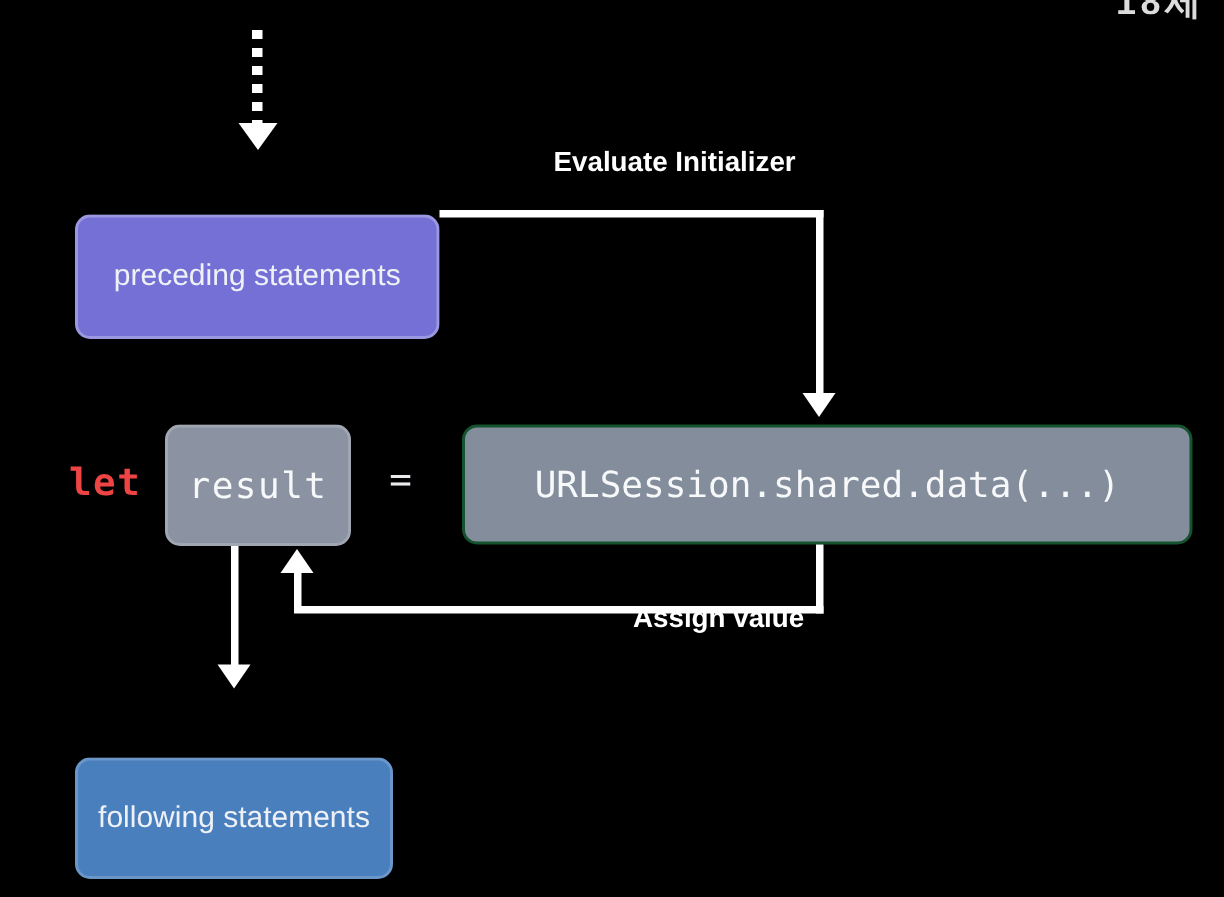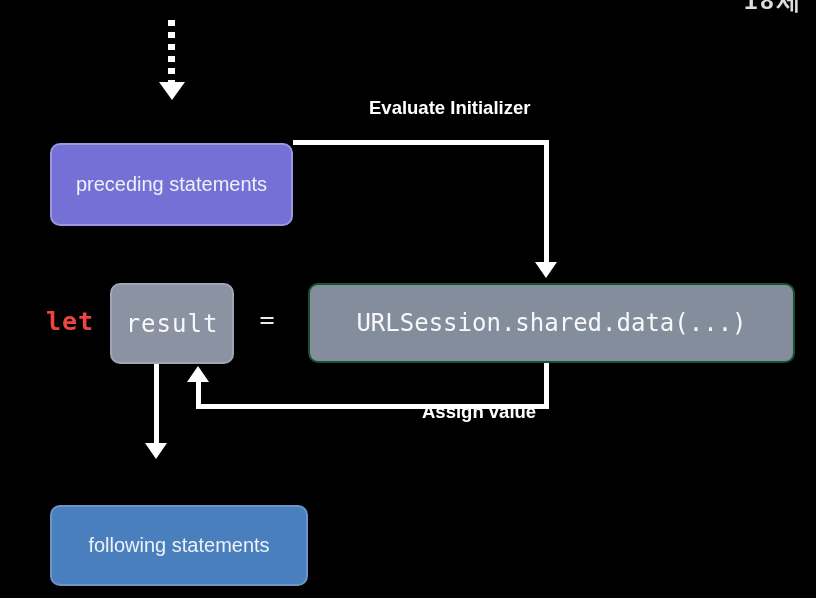--- a/index.html
+++ b/index.html
@@ -16,21 +16,21 @@
     color:#dcdcdc;letter-spacing:3px;white-space:nowrap;
   }
 
   
   .node{
     border-radius:10px;display:flex;align-items:center;justify-content:center;
     color:#eef1f6;font-size:20px;margin-top:43px;
   }
   .node-preceding{left:50px;top:100px;width:243px;height:83px;
     background:#7570d6;border:2px solid rgba(255,255,255,.28);box-sizing:border-box;}
-  .node-following{left:50px;top:462px;width:258px;height:81px;
+  .node-following{left:50px;top:462px;width:212px;height:81px;
     background:#4a7fbe;border:2px solid rgba(255,255,255,.18);box-sizing:border-box;}
 
   
   .code{font-family:"DejaVu Sans Mono",monospace;}
   .kw-let{left:46px;top:307px;font-size:25px;font-weight:bold;color:#ef4444;letter-spacing:1px;}
   .box-result{left:110px;top:283px;width:124px;height:81px;background:#8b93a2;
     border:2px solid rgba(255,255,255,.18);box-sizing:border-box;border-radius:10px;
     display:flex;align-items:center;justify-content:center;
     color:#f7f8f9;font-size:24px;letter-spacing:1px;}
   .equals{left:253px;top:305px;width:28px;text-align:center;

